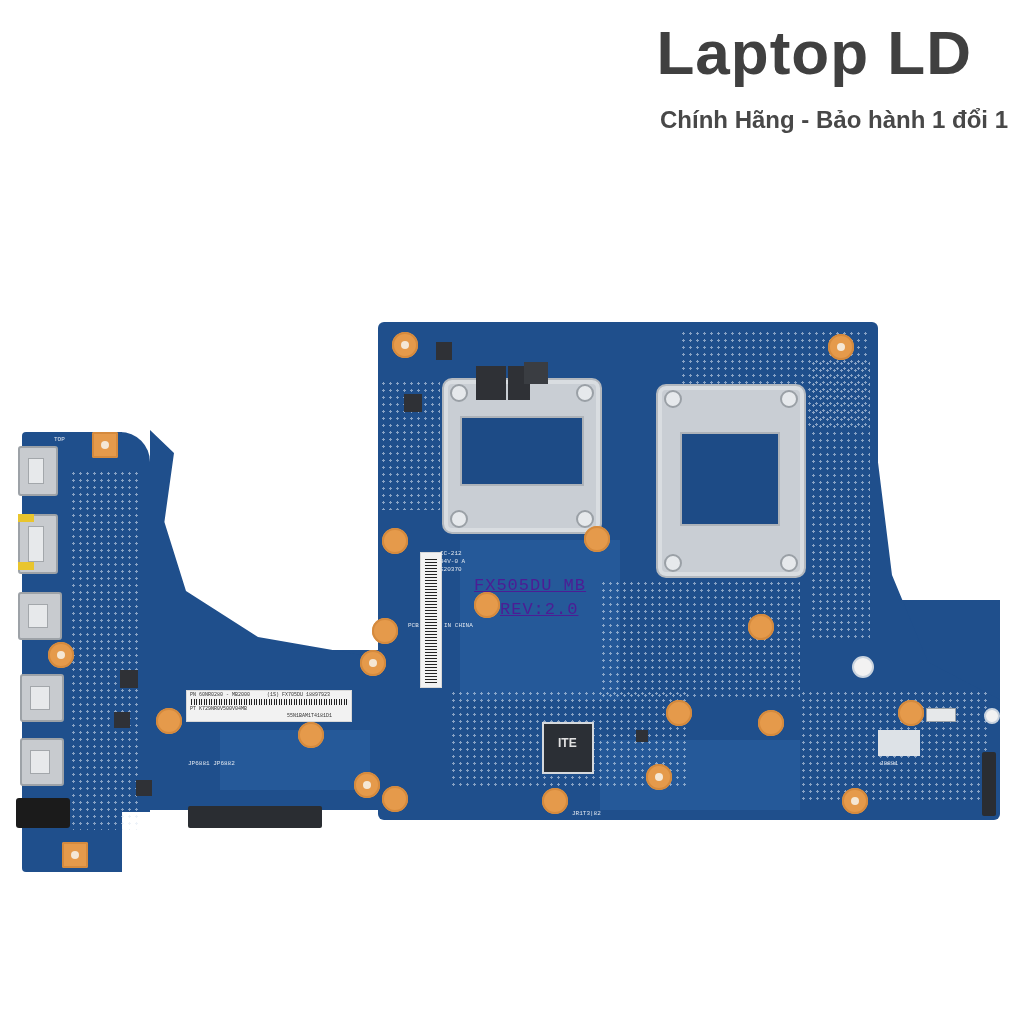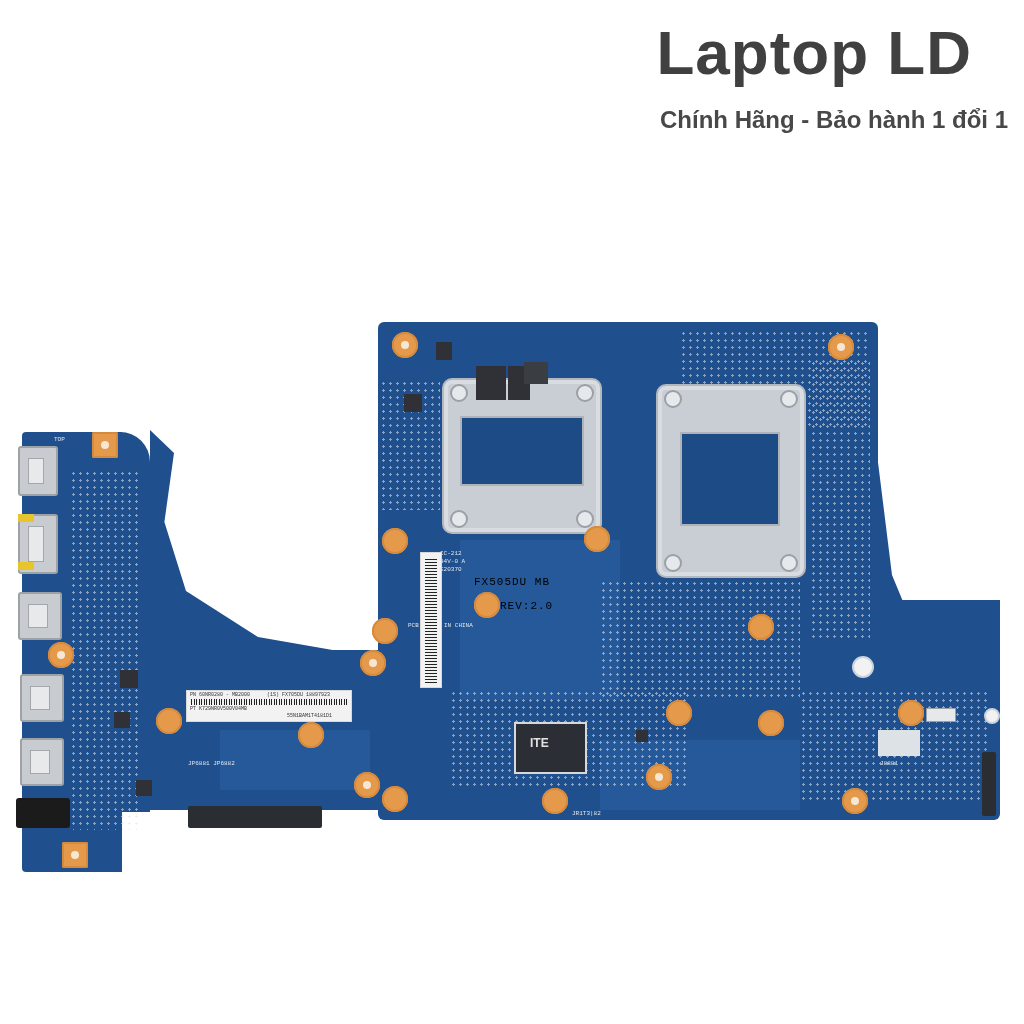--- a/index.html
+++ b/index.html
@@ -16,21 +16,21 @@
   .bracket .screw { position:absolute; width:14px; height:14px; border-radius:50%; background:#e6e9ec; border:2px solid #9aa0a6; }
   .port { position:absolute; background:#c8cbcf; border:2px solid #9da2a7; border-radius:3px; }
   .port .slot { position:absolute; left:8px; right:12px; top:10px; bottom:10px; background:#e7e9eb; border:1px solid #a3a7ab; }
   .hdmi-tab { position:absolute; background:#e9c52d; }
   .audio { position:absolute; background:#1b1b1b; border-radius:3px; }
   .chip { position:absolute; background:#2b2f35; border:2px solid #d6d9dc; }
   .chip .logo { position:absolute; left:14px; top:12px; color:#e2e2e2; font-weight:bold; font-size:12px; }
   .chip-sm { position:absolute; background:#2f3136; }
   .label { position:absolute; background:#f2f2f2; border:1px solid #d8d8d8; font-family:"Liberation Mono", monospace; font-size:5px; color:#333; overflow:hidden; }
   .barcode { position:absolute; left:4px; right:4px; height:6px; background: repeating-linear-gradient(90deg,#222 0 1px,#f2f2f2 1px 3px,#222 3px 4px,#f2f2f2 4px 5px); }
-  .silk { position:absolute; color:#000000; font-family:"Liberation Mono", monospace; font-size:11px; letter-spacing:1px; }
+  .silk { position:absolute; color:#4c1d95; font-family:"Liberation Mono", monospace; font-size:17px; letter-spacing:1px;text-decoration:underline; }
   .silk-sm { position:absolute; color:#dfe6ef; font-family:"Liberation Mono", monospace; font-size:6px; }
   .hdd-conn { position:absolute; background:#2a2d32; border-radius:2px; }
   .fpc { position:absolute; background:#e6e8ea; border:1px solid #9aa0a6; }
   .dots { position:absolute; background-image: radial-gradient(#dfe8f3 1px, transparent 1.4px); background-size:7px 7px; opacity:.55; }
   .mhole { position:absolute; width:18px; height:18px; border-radius:50%; background:#f2f2f2; border:2px solid #c9d3de; }
 </style>
 </head>
 <body>
 
 <div class="brand-title">Laptop LD</div>
@@ -117,21 +117,21 @@
       <div class="slot"></div>
     </div>
   <div class="port" style="left:20px;top:674px;width:40px;height:44px;">
       <div class="slot"></div>
     </div>
   <div class="port" style="left:20px;top:738px;width:40px;height:44px;">
       <div class="slot"></div>
     </div>
   <div class="audio" style="left:16px;top:798px;width:54px;height:30px;"></div>
 
-  <div class="chip" style="left:514px;top:722px;width:48px;height:48px;padding-left:21px;">
+  <div class="chip" style="left:542px;top:722px;width:48px;height:48px;">
     <span class="logo">ITE</span>
   </div>
   <div class="chip-sm" style="left:114px;top:712px;width:16px;height:16px;"></div>
   <div class="chip-sm" style="left:120px;top:670px;width:18px;height:18px;"></div>
   <div class="chip-sm" style="left:136px;top:780px;width:16px;height:16px;"></div>
   <div class="chip-sm" style="left:404px;top:394px;width:18px;height:18px;"></div>
   <div class="chip-sm" style="left:636px;top:730px;width:12px;height:12px;"></div>
 
   <div class="hdd-conn" style="left:188px;top:806px;width:134px;height:22px;"></div>
   <div class="fpc" style="left:926px;top:708px;width:28px;height:12px;"></div>

